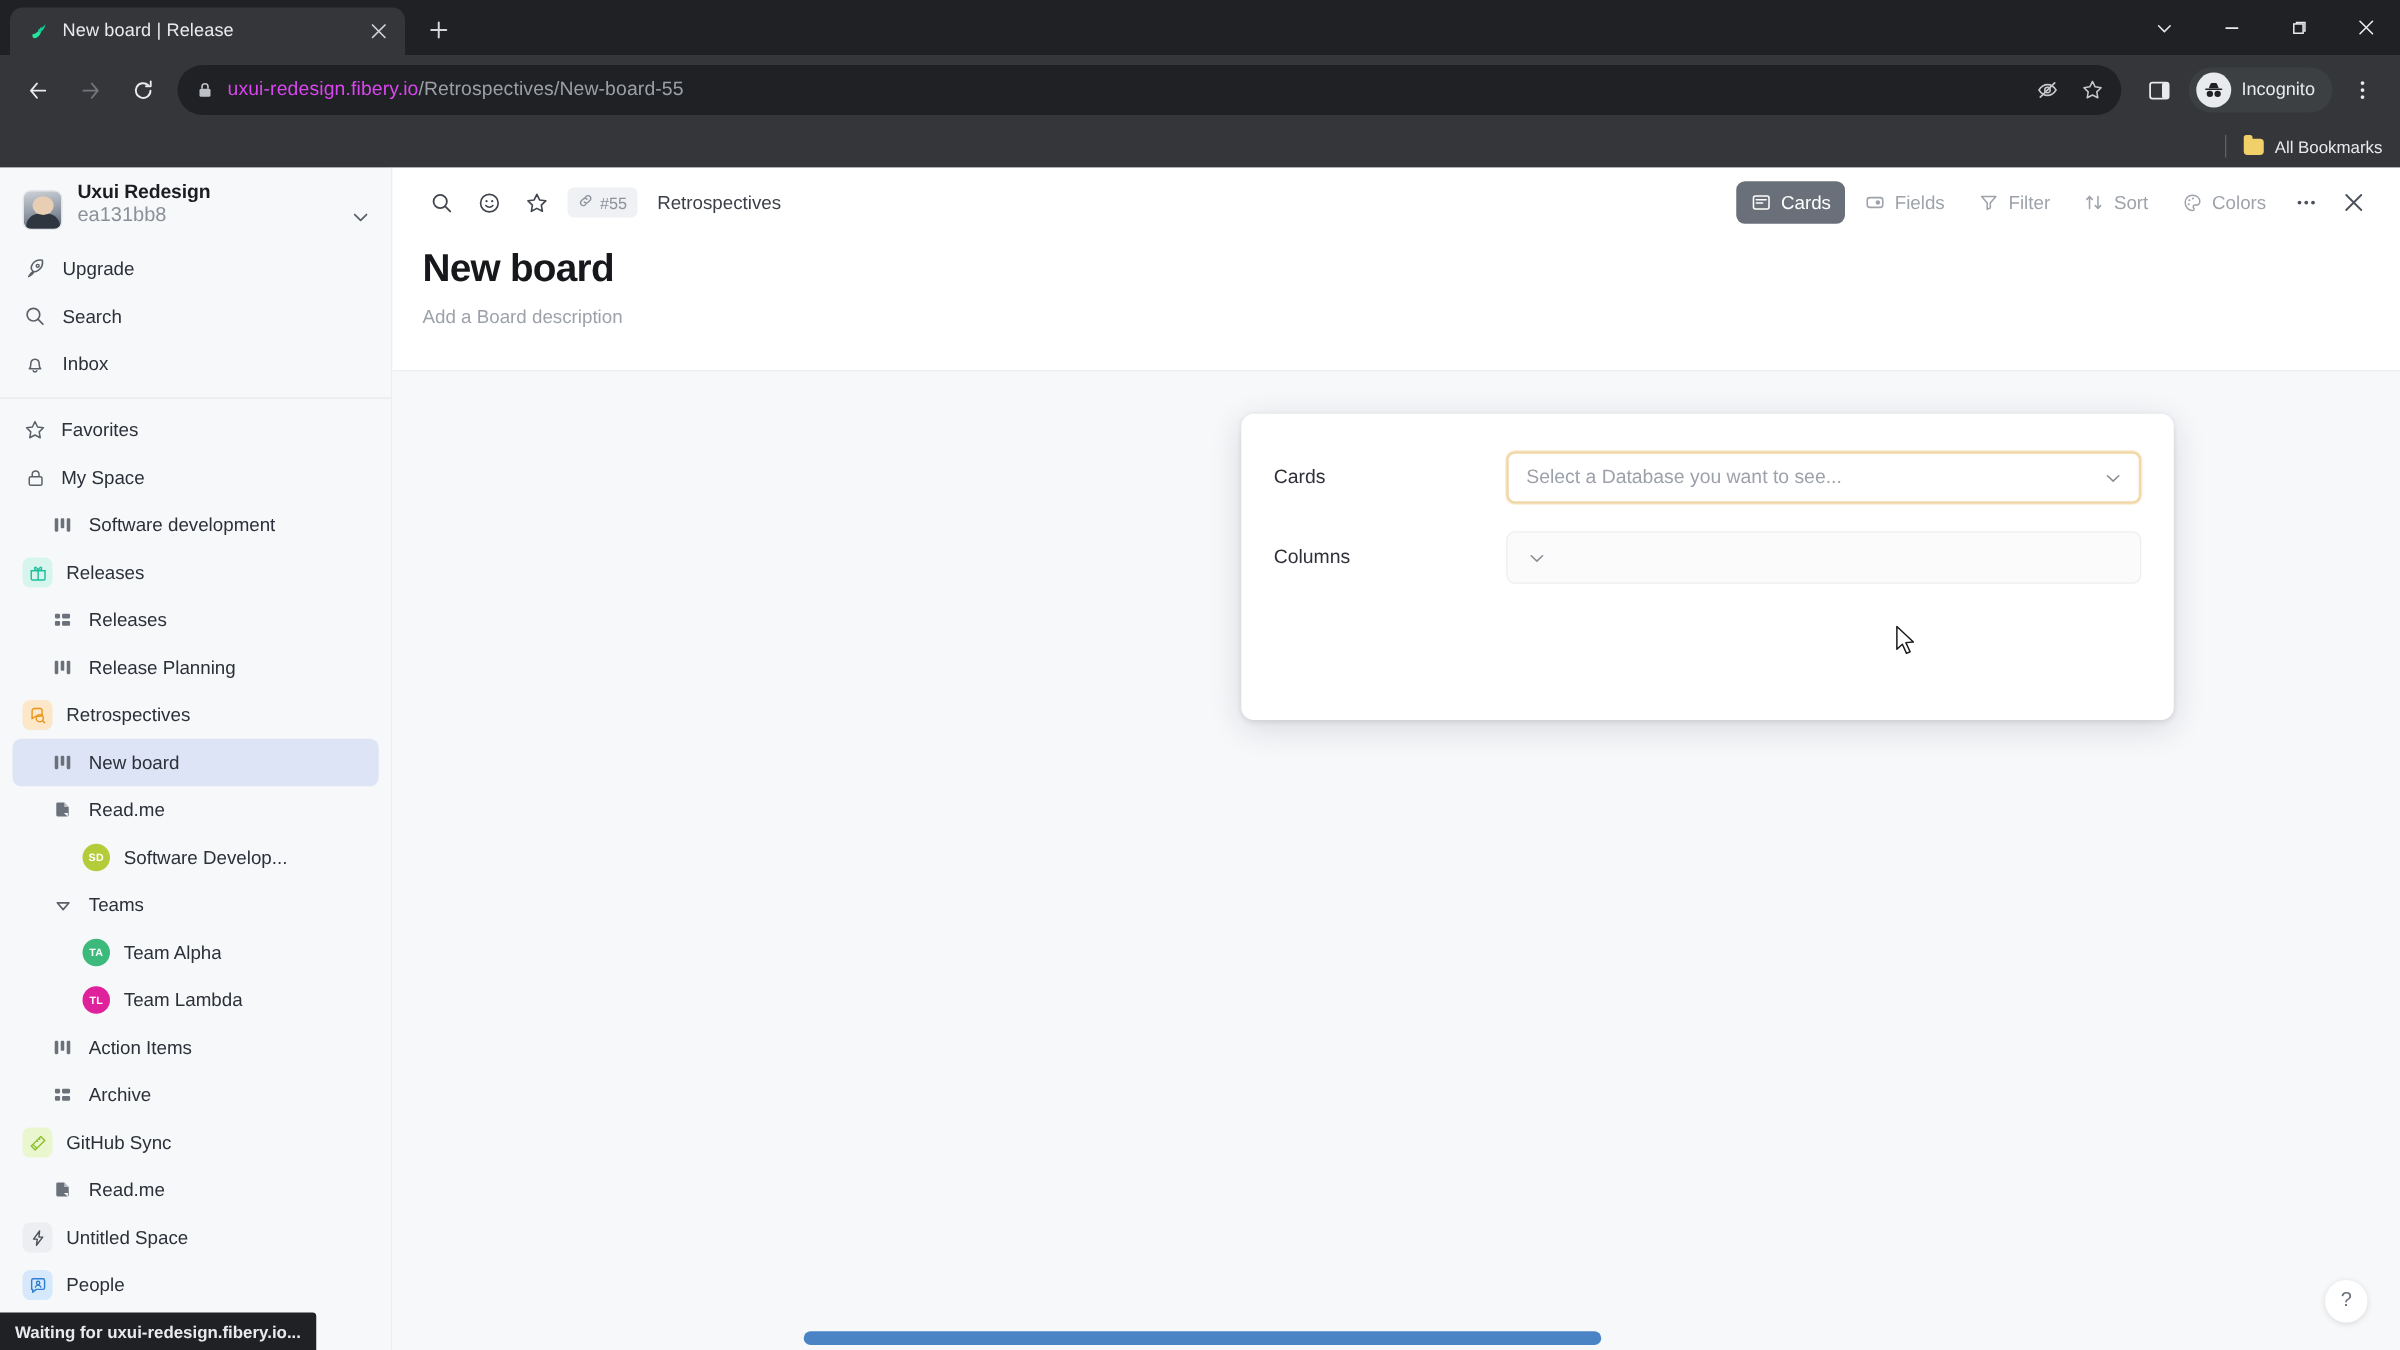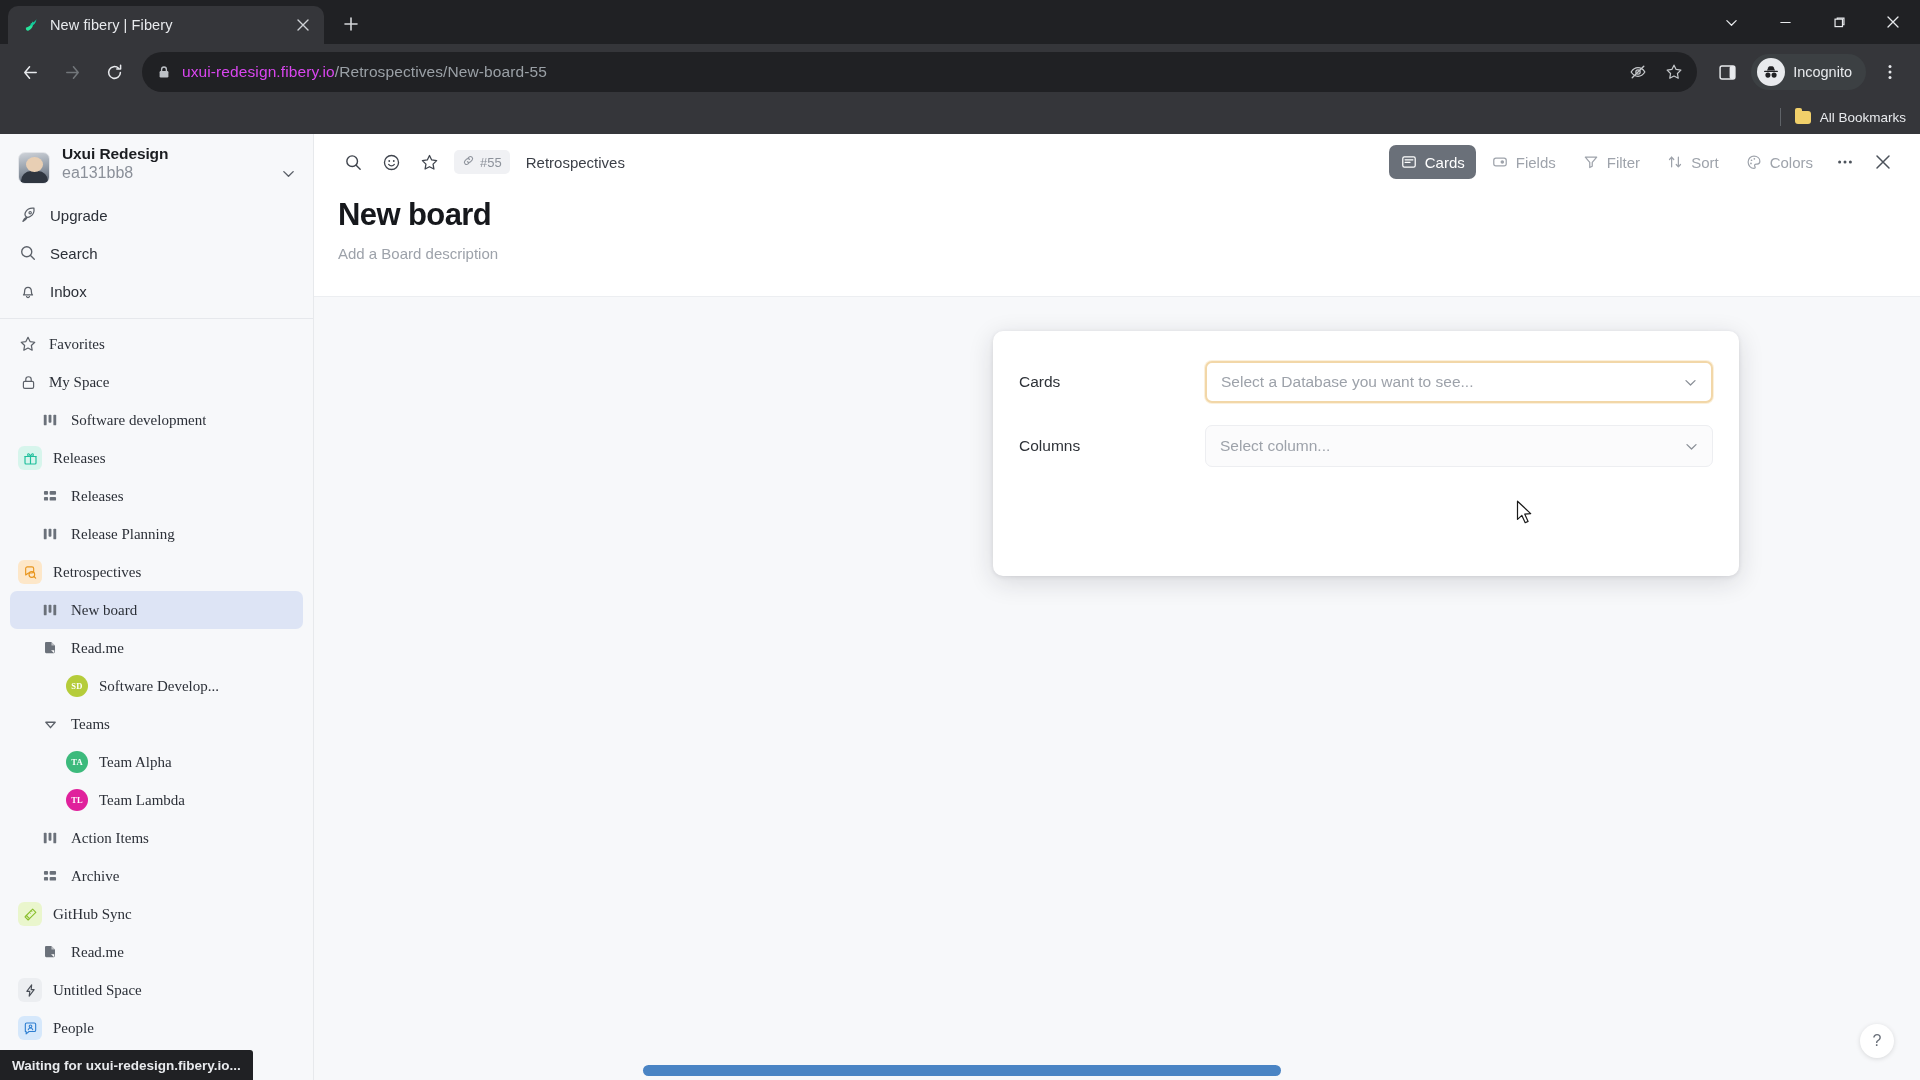--- a/index.html
+++ b/index.html
@@ -126,21 +126,21 @@
     height:38px; display:flex; align-items:center; gap:12px;
     padding: 0 8px; border-radius:7px; color:#2c3038; font-size:15px; cursor:default;
   }
   .nav-row .nic { width:20px; height:20px; flex:0 0 20px; display:flex; align-items:center; justify-content:center; color:#5c6169; }
   .nav-row .nlabel { white-space:nowrap; overflow:hidden; text-overflow:ellipsis; }
   .nav-sep { height:1px; background:#e6e8ec; margin: 8px 0 6px; }
 
   .tree { padding: 0 10px; }
   .t-row {
     height:38px; display:flex; align-items:center; gap:11px; padding:0 8px;
-    border-radius:7px; color:#2c3038; font-size:15px; white-space:nowrap;font-family:Liberation Serif, serif;
+    border-radius:7px; color:#2c3038; font-size:15px; white-space:nowrap;
   }
   .t-row.selected { background:#dde4f5; }
   .t-row .tlabel { overflow:hidden; text-overflow:ellipsis; }
   .ind1 { padding-left: 30px; }
   .ind2 { padding-left: 56px; }
   .sp-ic {
     width:24px; height:24px; flex:0 0 24px; border-radius:6px; display:flex;
     align-items:center; justify-content:center;
   }
   .bar-ic { width:20px; height:20px; flex:0 0 20px; display:flex; align-items:center; justify-content:center;}
@@ -220,21 +220,21 @@
 <div class="browser">
 
   <div class="tabstrip">
     <div class="tab">
       <span class="tab-fav">
         <svg width="17" height="17" viewBox="0 0 24 24">
           <path d="M4 15c5-1 8-4 10-9 1 6-1 11-6 13-2 .7-4 .2-4-4z" fill="#27e39b"></path>
           <path d="M11 9c3-1 6-3 8-6-1 5-3 8-6 9-2 .6-3 0-2-3z" fill="#12c99b"></path>
         </svg>
       </span>
-      <span class="tab-title">New fibery | Fibery</span>
+      <span class="tab-title">New board | Release</span>
       <span class="tab-close">
         <svg width="12" height="12" viewBox="0 0 12 12">
             <path d="M1 1l10 10M11 1L1 11" stroke="#cfd2d6" stroke-width="1.4" fill="none" stroke-linecap="round"></path>
           </svg>
       </span>
     </div>
     <div class="newtab">
       <svg width="16" height="16" viewBox="0 0 16 16">
           <path d="M8 2v12M2 8h12" stroke="#d4d6d9" stroke-width="1.6" stroke-linecap="round"></path>
         </svg>
@@ -696,21 +696,20 @@
           <span class="chev">
             <svg width="15" height="15" viewBox="0 0 16 16">
                 <path d="M3.2 6l4.8 4.6L12.8 6" stroke="#8a8f97" stroke-width="1.4" fill="none" stroke-linecap="round" stroke-linejoin="round"></path>
               </svg>
           </span>
         </span>
       </div>
       <div class="pp-row" style="padding-top:22px">
         <span class="pp-label">Columns</span>
         <span class="pp-sel">
-          <span class="sv">Select column...</span>
           <span class="chev">
             <svg width="15" height="15" viewBox="0 0 16 16">
                 <path d="M3.2 6l4.8 4.6L12.8 6" stroke="#8a8f97" stroke-width="1.4" fill="none" stroke-linecap="round" stroke-linejoin="round"></path>
               </svg>
           </span>
         </span>
       </div>
     </div>
 
     <div class="hscroll"></div>

